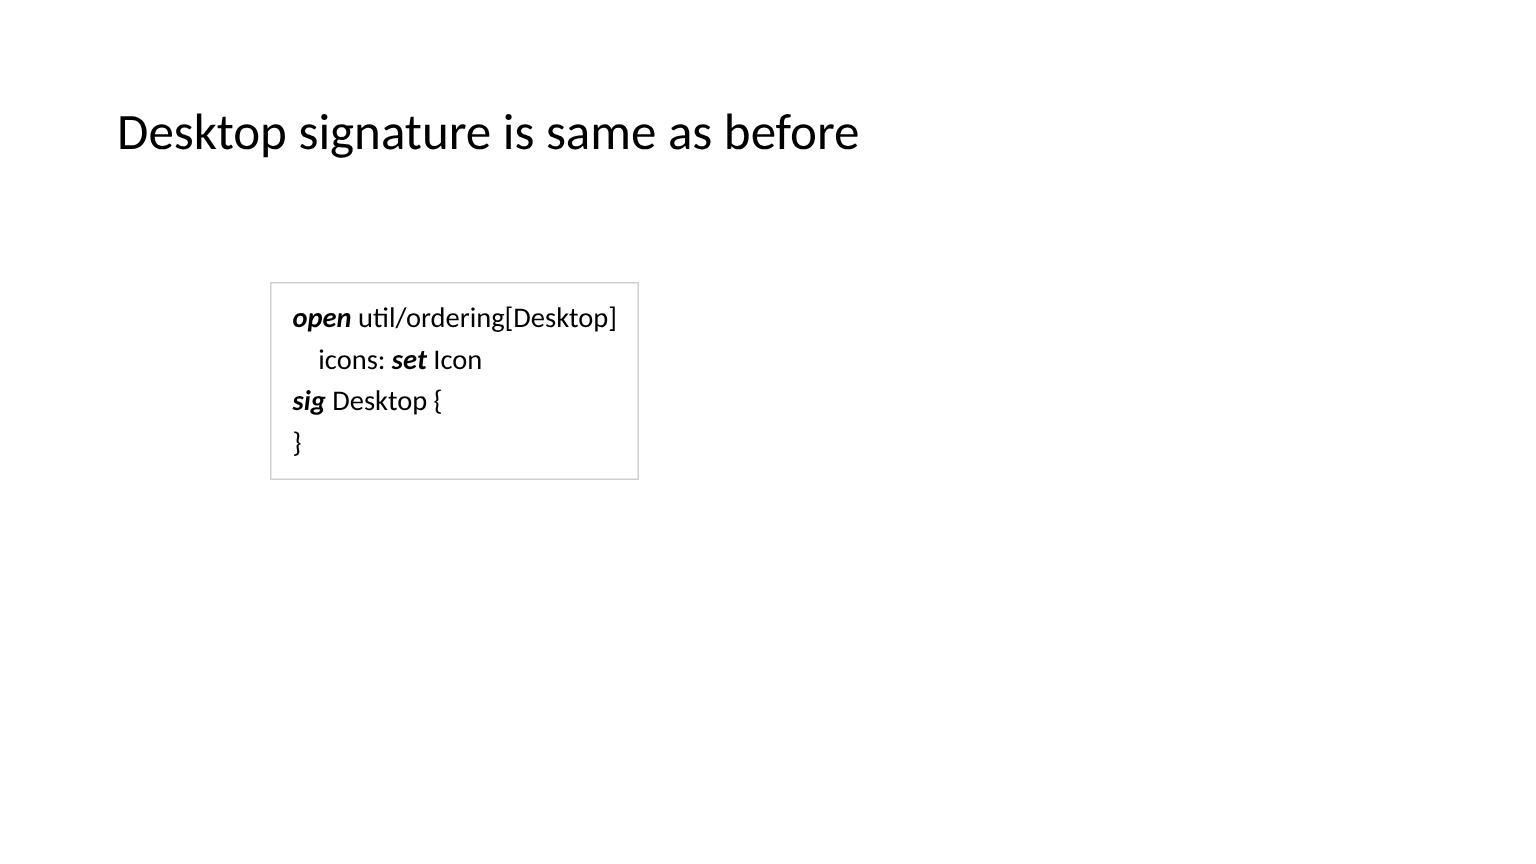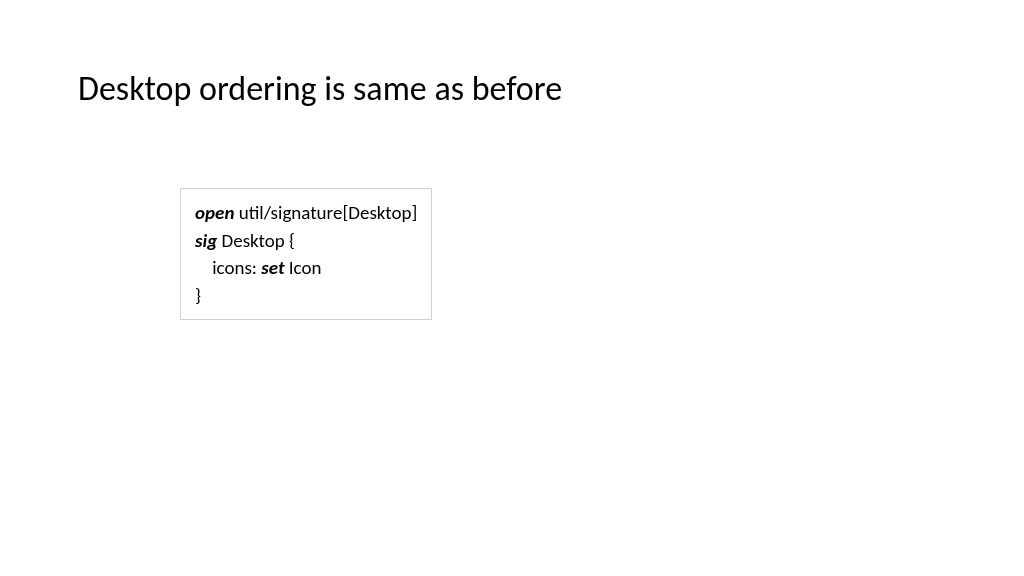--- a/index.html
+++ b/index.html
@@ -38,20 +38,20 @@
       white-space: pre;
     }
     .kw {
       font-weight: bold;
       font-style: italic;
     }
   </style>
 </head>
 <body>
 
-<div class="slide-title">Desktop ordering is same as before</div>
+<div class="slide-title">Desktop signature is same as before</div>
 
 <div class="code-box">
-  <div class="code-line"><span class="kw">open</span><span> util/signature[Desktop]</span></div>
+  <div class="code-line"><span class="kw">open</span><span> util/ordering[Desktop]</span></div>
+  <div class="code-line"><span>    icons: </span><span class="kw">set</span><span> Icon</span></div>
   <div class="code-line"><span class="kw">sig</span><span> Desktop {</span></div>
-  <div class="code-line"><span>    icons: </span><span class="kw">set</span><span> Icon</span></div>
   <div class="code-line">}</div>
 </div>
 
 </body></html>

